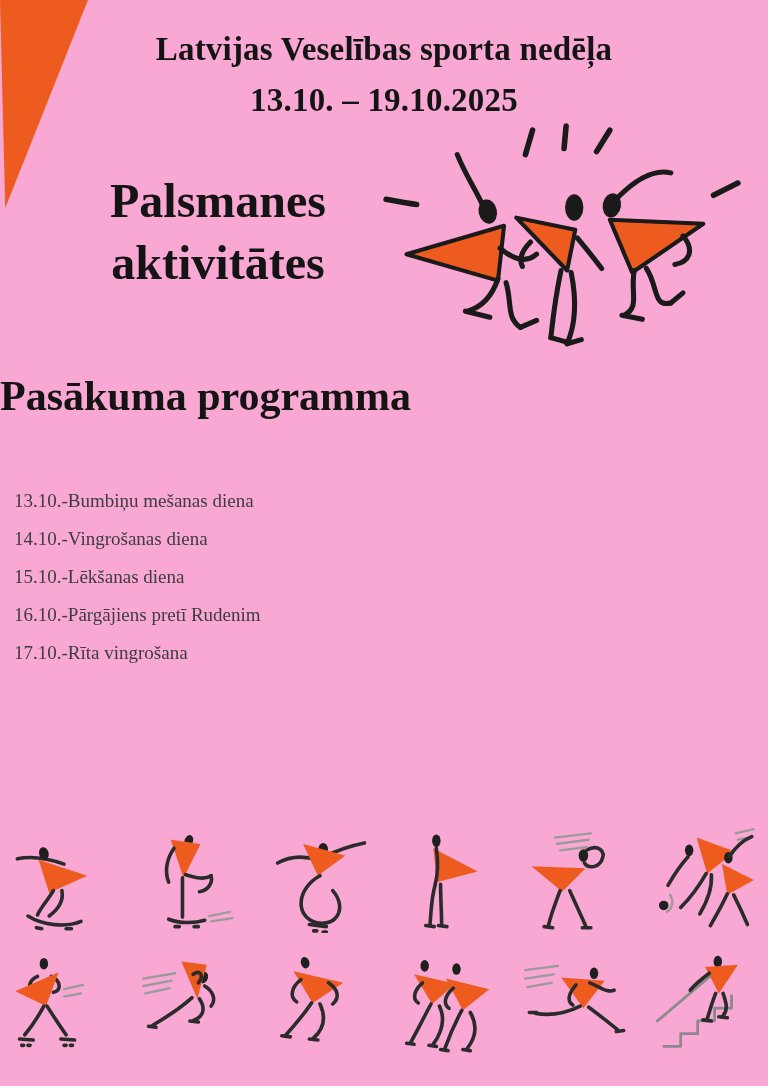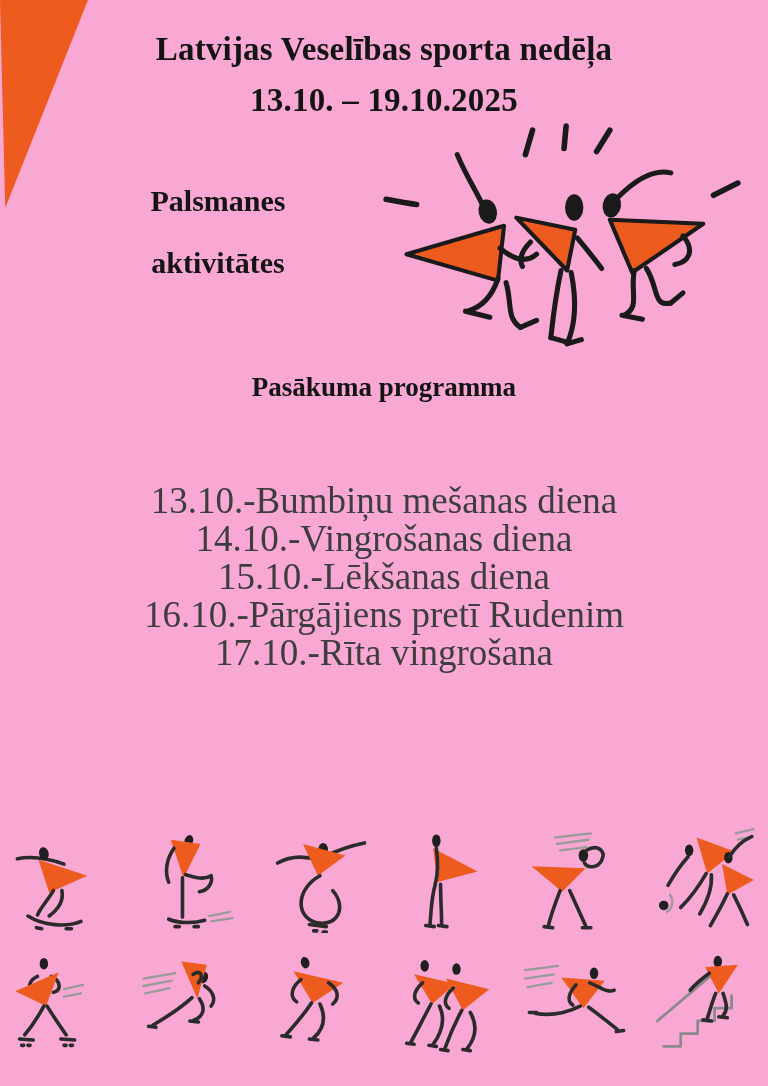--- a/index.html
+++ b/index.html
@@ -29,44 +29,44 @@
     line-height: 51px;
     color: #141414;
     letter-spacing: 0.2px;
   }
   .location {
     position: absolute;
     top: 170px; left: 40px;
     width: 356px;
     text-align: center;
     font-weight: bold;
-    font-size: 30px;
+    font-size: 48px;
     line-height: 62px;
     color: #141414;
   }
   .hero {
     position: absolute;
     left: 378px; top: 118px;
     width: 366px; height: 244px;
   }
   .program-heading {
     position: absolute;
     top: 372px; left: 0;
     width: 100%;
-    text-align: center;
+    text-align: left;
     font-weight: bold;
-    font-size: 27px;
+    font-size: 42px;
     color: #141414;
   }
   .program-list {
     position: absolute;
     top: 482px; left: 14px;
     width: 740px;
-    text-align: center;
-    font-size: 37px;
+    text-align: left;
+    font-size: 19px;
     line-height: 38px;
     color: #3d3d3d;
   }
   .figrow {
     position: absolute;
     left: 0; width: 768px; height: 112px;
     display: flex;
   }
   .figrow.r1 { top: 824px; }
   .figrow.r2 { top: 948px; }

